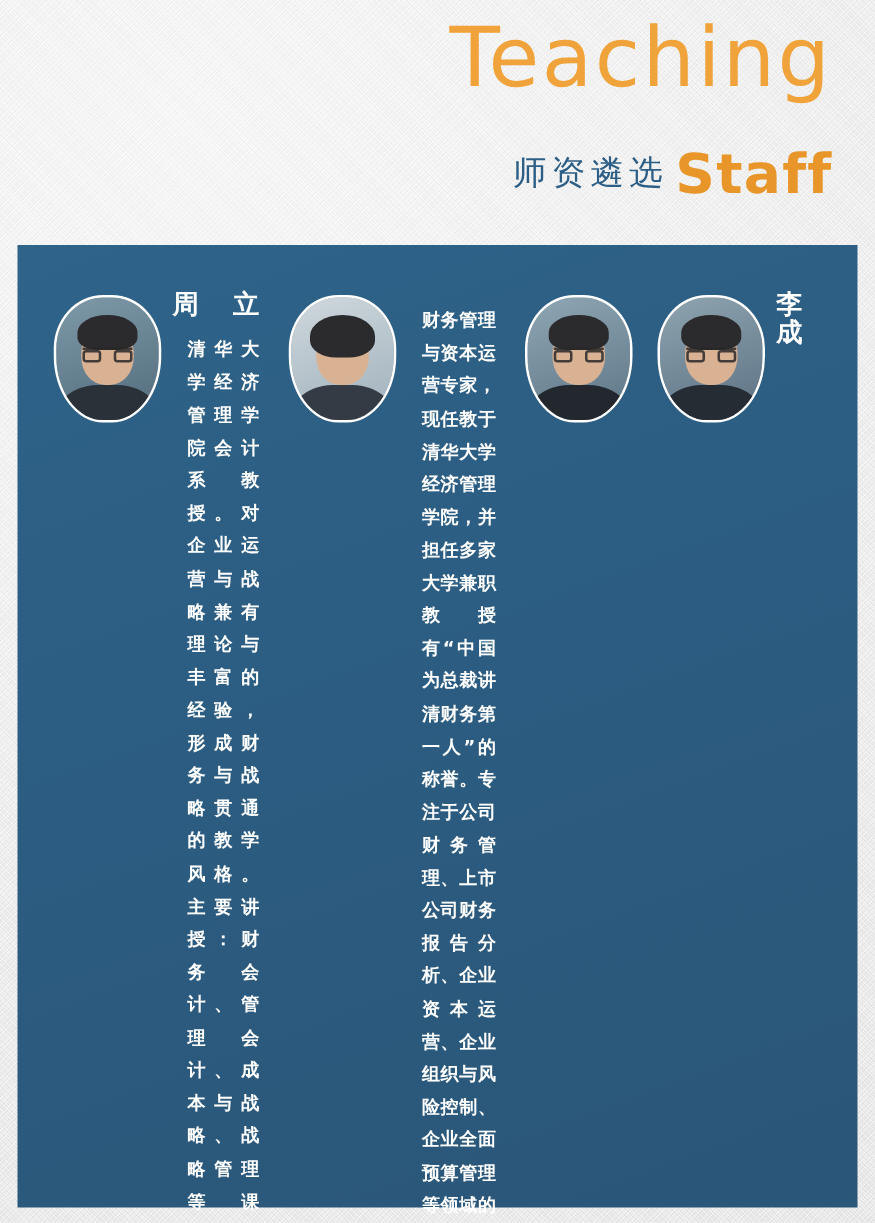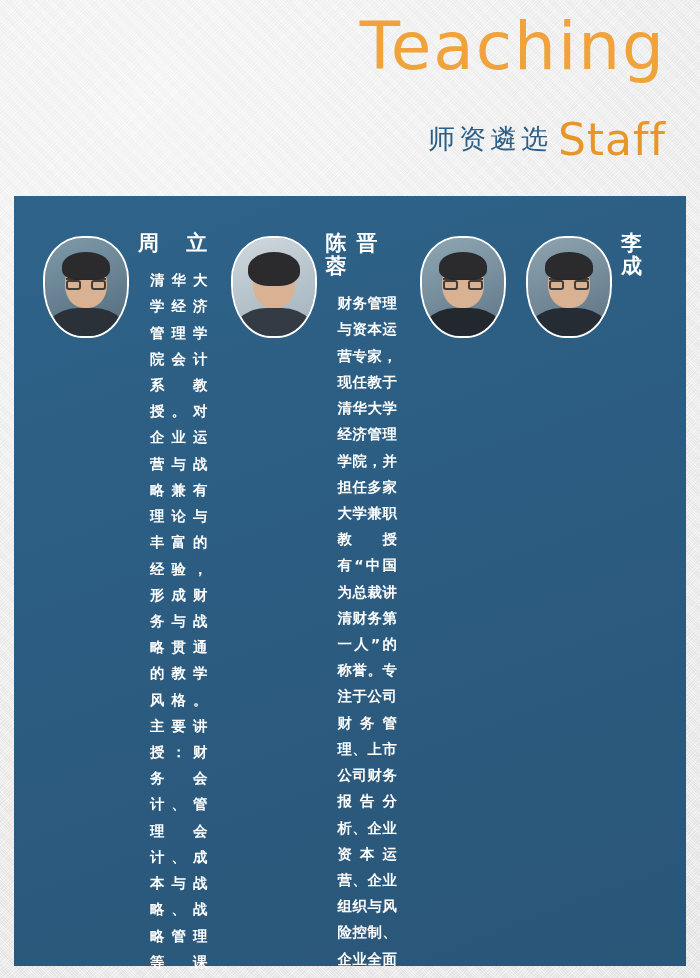--- a/index.html
+++ b/index.html
@@ -67,21 +67,21 @@
     font-size: 27px;
     font-weight: 500;
     color: #2d5f86;
     letter-spacing: 4px;
     line-height: 1;
     padding-bottom: 10px;
   }
   .title-en2 {
     font-family: "DejaVu Sans", "Liberation Sans", sans-serif;
     font-size: 44px;
-    font-weight: 400;
+    font-weight: 700;
     color: #e8962a;
     letter-spacing: 1px;
     line-height: 1;
   }
 
   
   .panel {
     position: absolute;
     top: 196px;
     left: 14px;
@@ -258,21 +258,20 @@
       <div class="staff-item">
         <div class="portrait-wrap">
           <div class="portrait p2">
             <div class="bg"></div>
             <div class="shoulders"></div>
             <div class="head"></div>
             <div class="hair"></div>
           </div>
         </div>
         <div class="info">
-          <div class="name">陈晋蓉</div>
           <div class="bio">财务管理与资本运营专家，现任教于清华大学经济管理学院，并担任多家大学兼职教授有“中国为总裁讲清财务第一人”的称誉。专注于公司财务管理、上市公司财务报告分析、企业资本运营、企业组织与风险控制、企业全面预算管理等领域的研究、教学与咨询。</div>
         </div>
       </div>
 
       <div class="divider"></div>
 
       <div class="staff-item">
         <div class="portrait-wrap">
           <div class="portrait p3">
             <div class="bg"></div>

